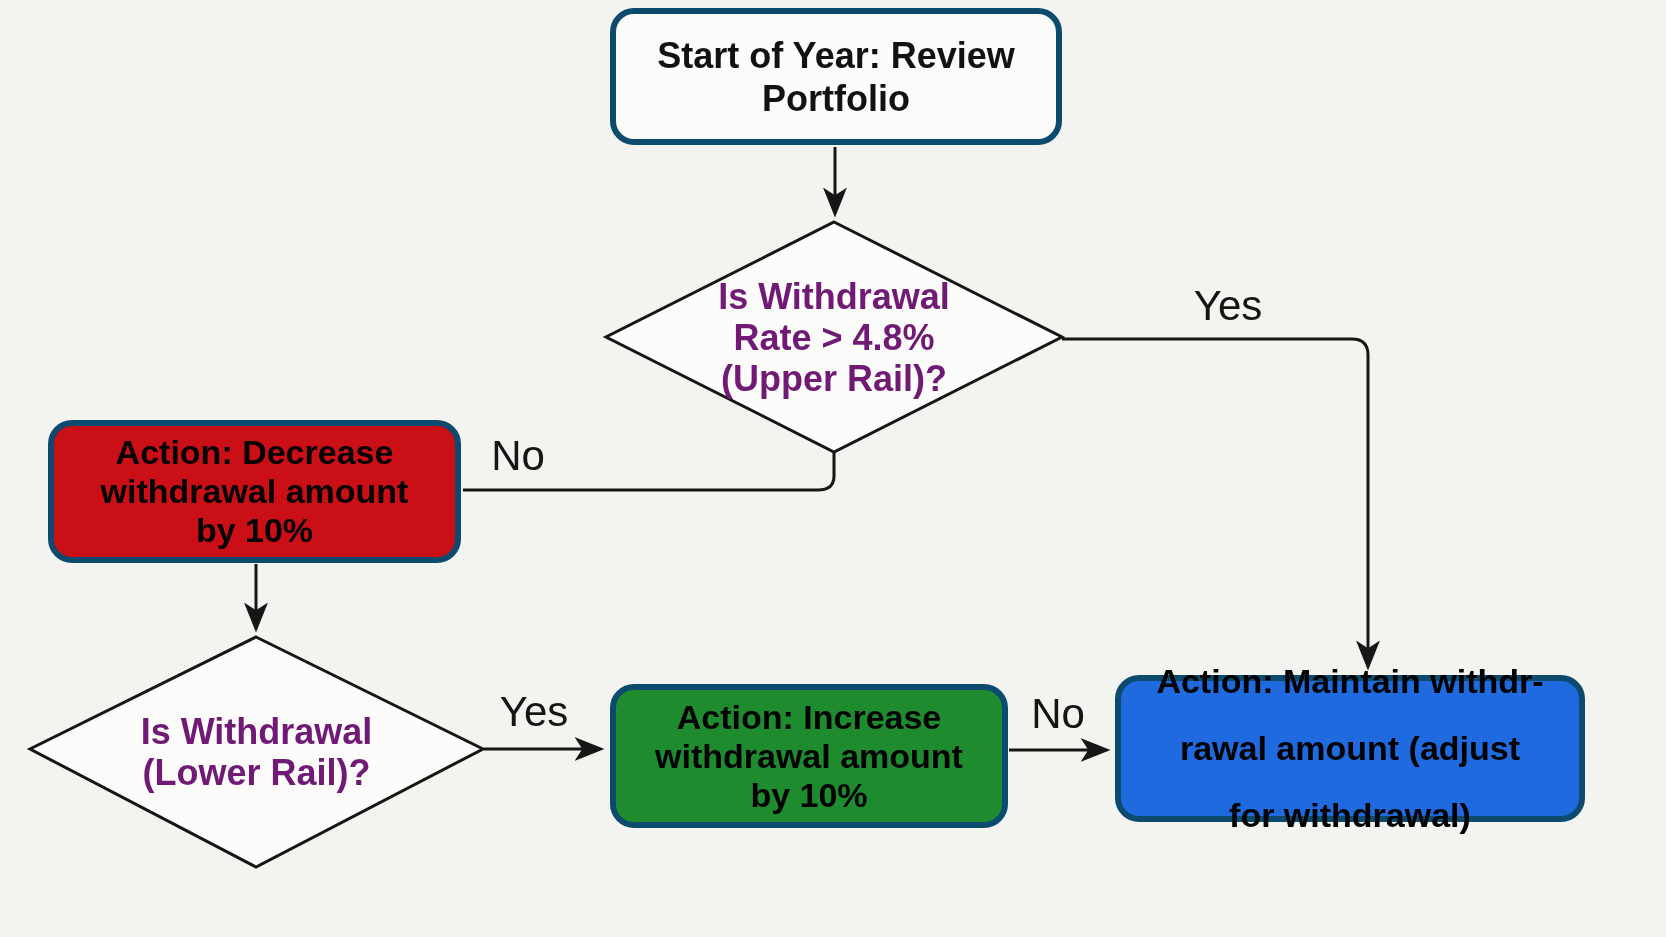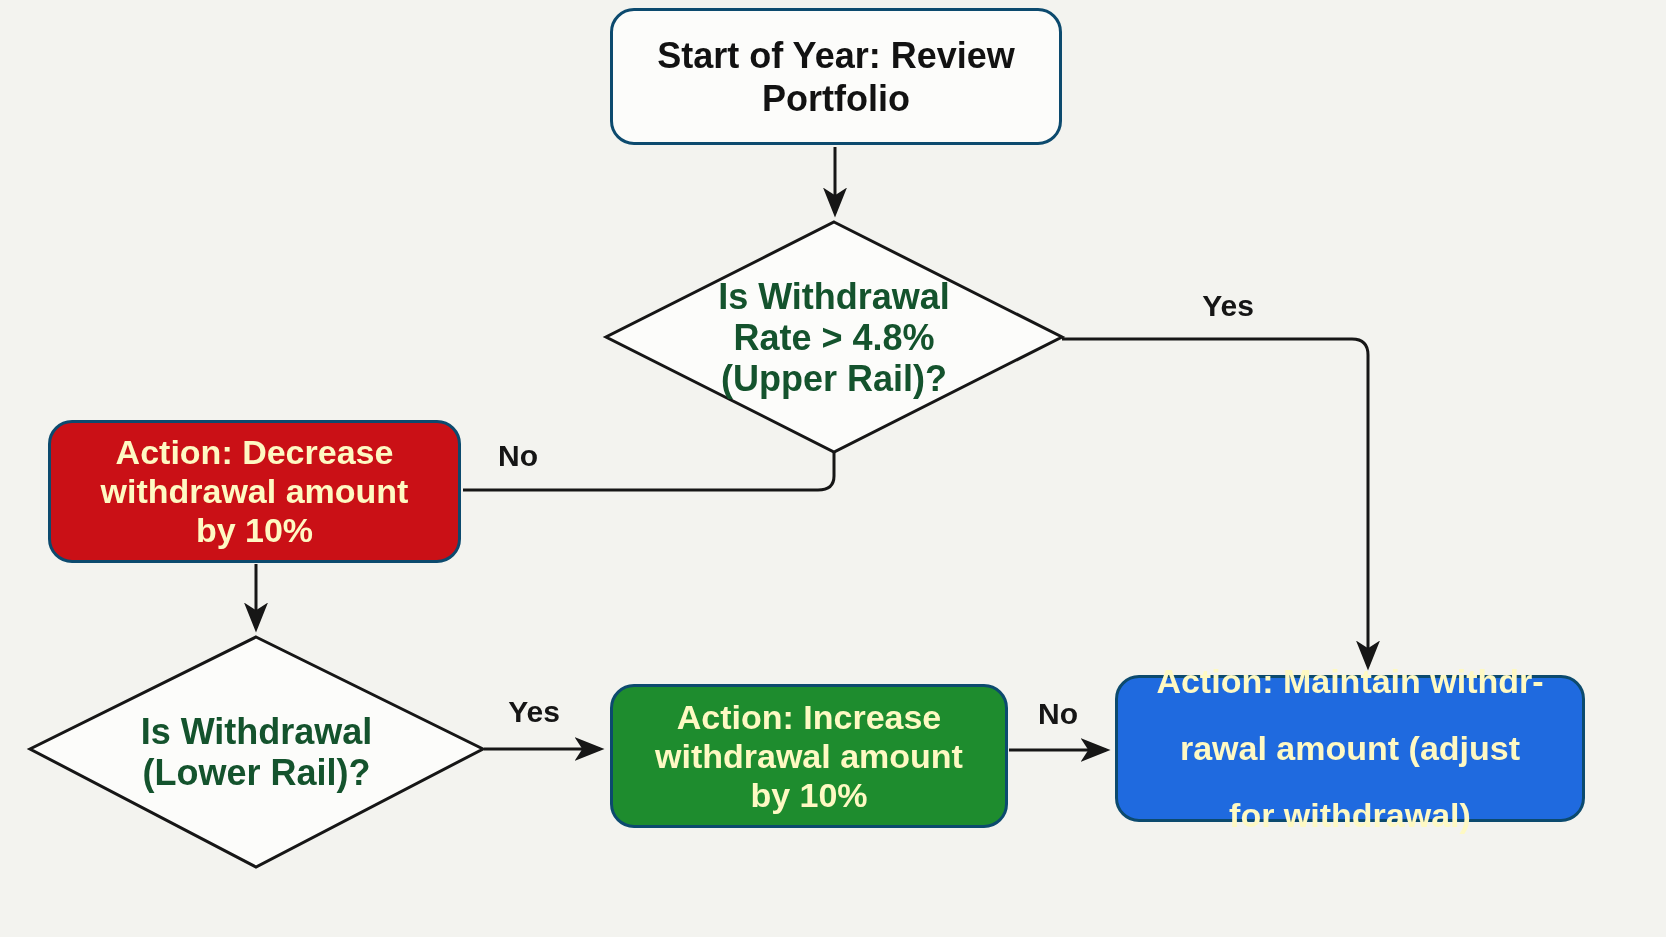--- a/index.html
+++ b/index.html
@@ -6,32 +6,32 @@
   .canvas {
     position:relative; width:1666px; height:937px; overflow:hidden;
     font-family:"Liberation Sans", sans-serif;
   }
   .layer { position:absolute; left:0; top:0; }
   .node {
     position:absolute; box-sizing:border-box;
     display:flex; flex-direction:column; align-items:center; justify-content:center;
     text-align:center; font-weight:700;
   }
-  .rounded { border:3px solid #0c4a6e; border-radius:24px; }
+  .rounded { border:6px solid #0c4a6e; border-radius:24px; }
   .start   { left:610px; top:8px;   width:452px; height:137px; font-size:36px; line-height:43px; color:#121212; }
-  .decision{ font-size:36px; line-height:41px; color:#14532d; pointer-events:none; }
+  .decision{ font-size:36px; line-height:41px; color:#701a75; pointer-events:none; }
   #d1      { left:606px; top:224px; width:456px; height:226px; }
   #d2      { left:30px;  top:639px; width:453px; height:226px; }
-  .action  { color:#fef9c3; font-size:34px; line-height:39px; }
+  .action  { color:#000000; font-size:34px; line-height:39px; }
   #decrease{ left:48px;   top:420px; width:413px; height:143px; }
   #increase{ left:610px;  top:677px; width:398px; height:144px; }
   #maintain{ left:1115px; top:675px; width:470px; height:147px;gap:28px; }
   .edge-label {
     position:absolute; transform:translate(-50%,-50%);
-    font-size:30px; font-weight:700; color:#151515; white-space:nowrap;
+    font-size:42px; font-weight:400; color:#151515; white-space:nowrap;
   }
   .ln { white-space:nowrap; }
 </style>
 </head>
 <body>
 
 <div class="canvas" style="background-color: rgb(243, 243, 239);">
 
   <svg class="layer" width="1666" height="937" viewBox="0 0 1666 937">
     <defs>

